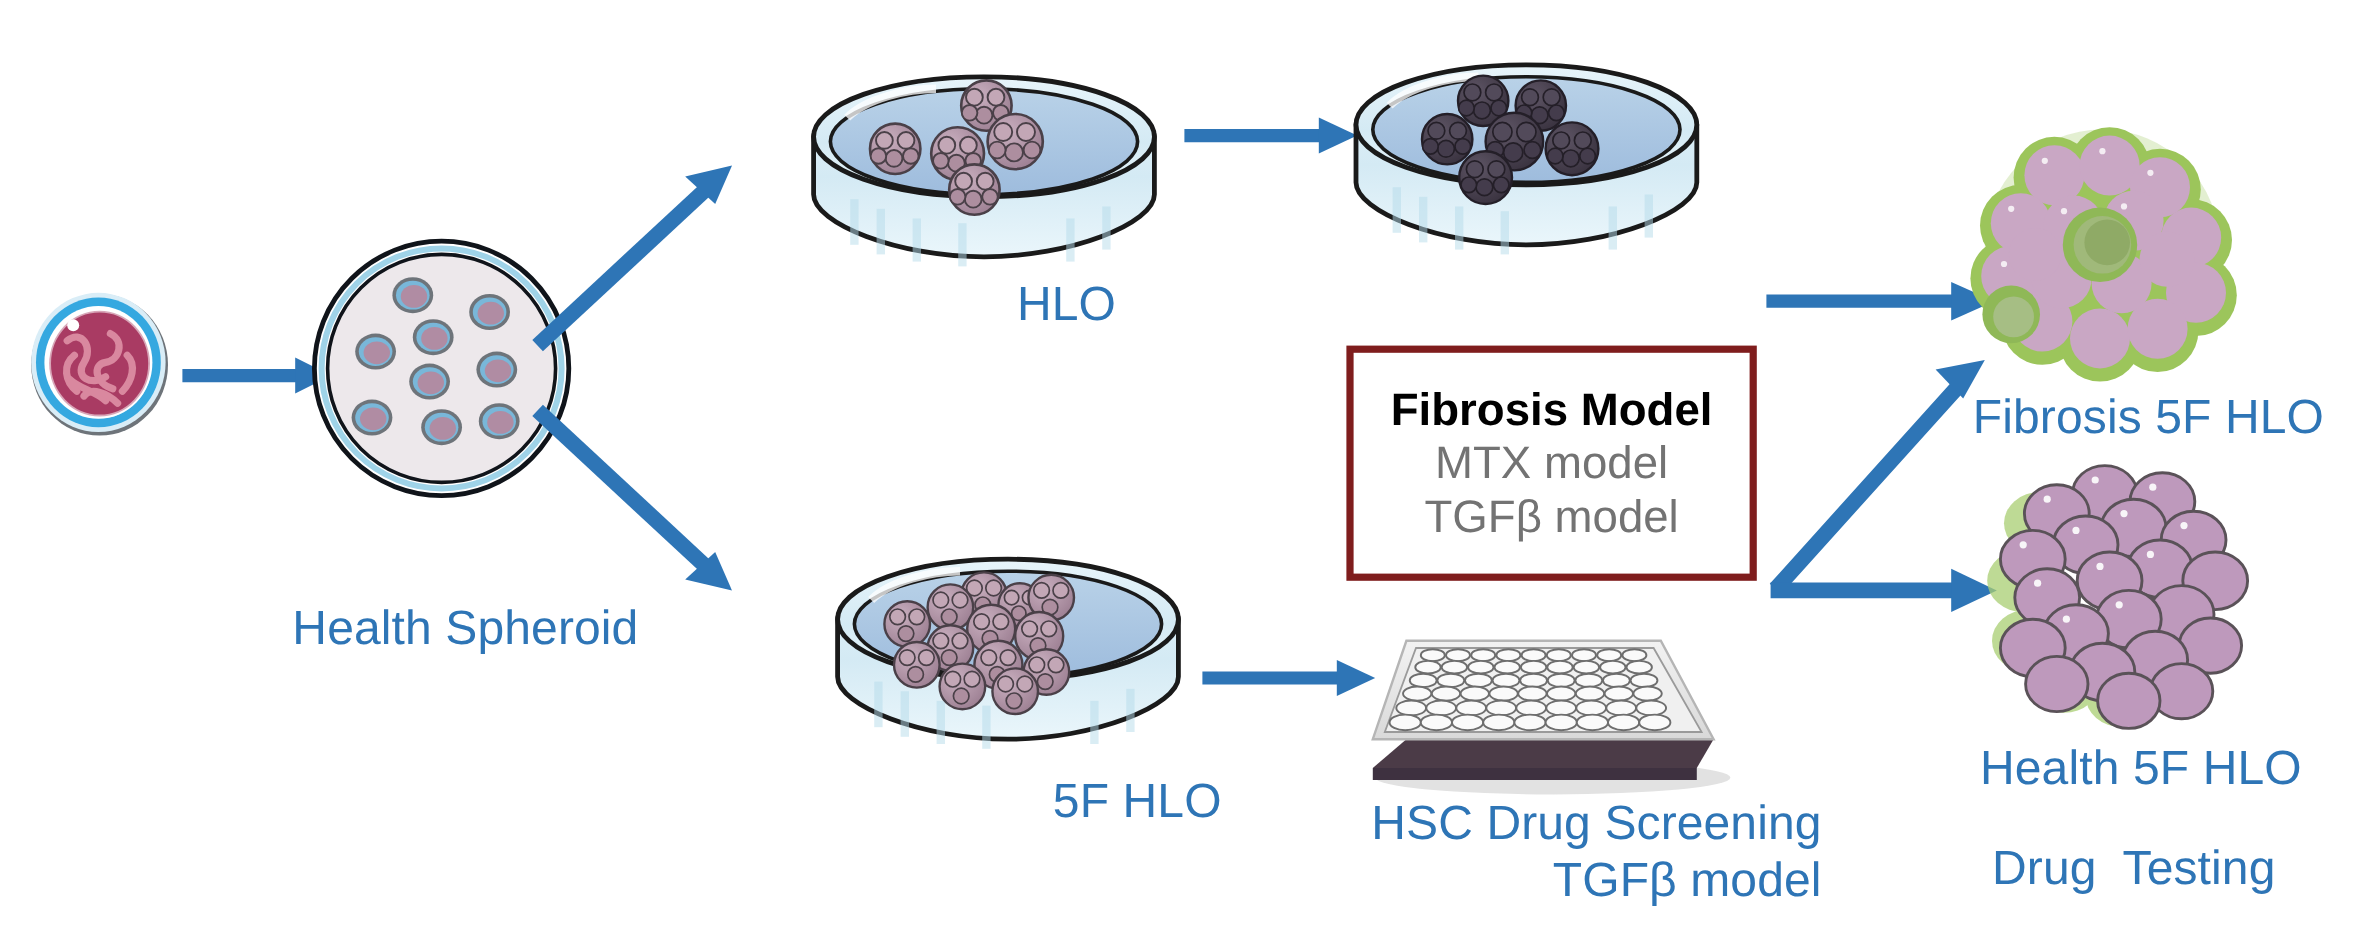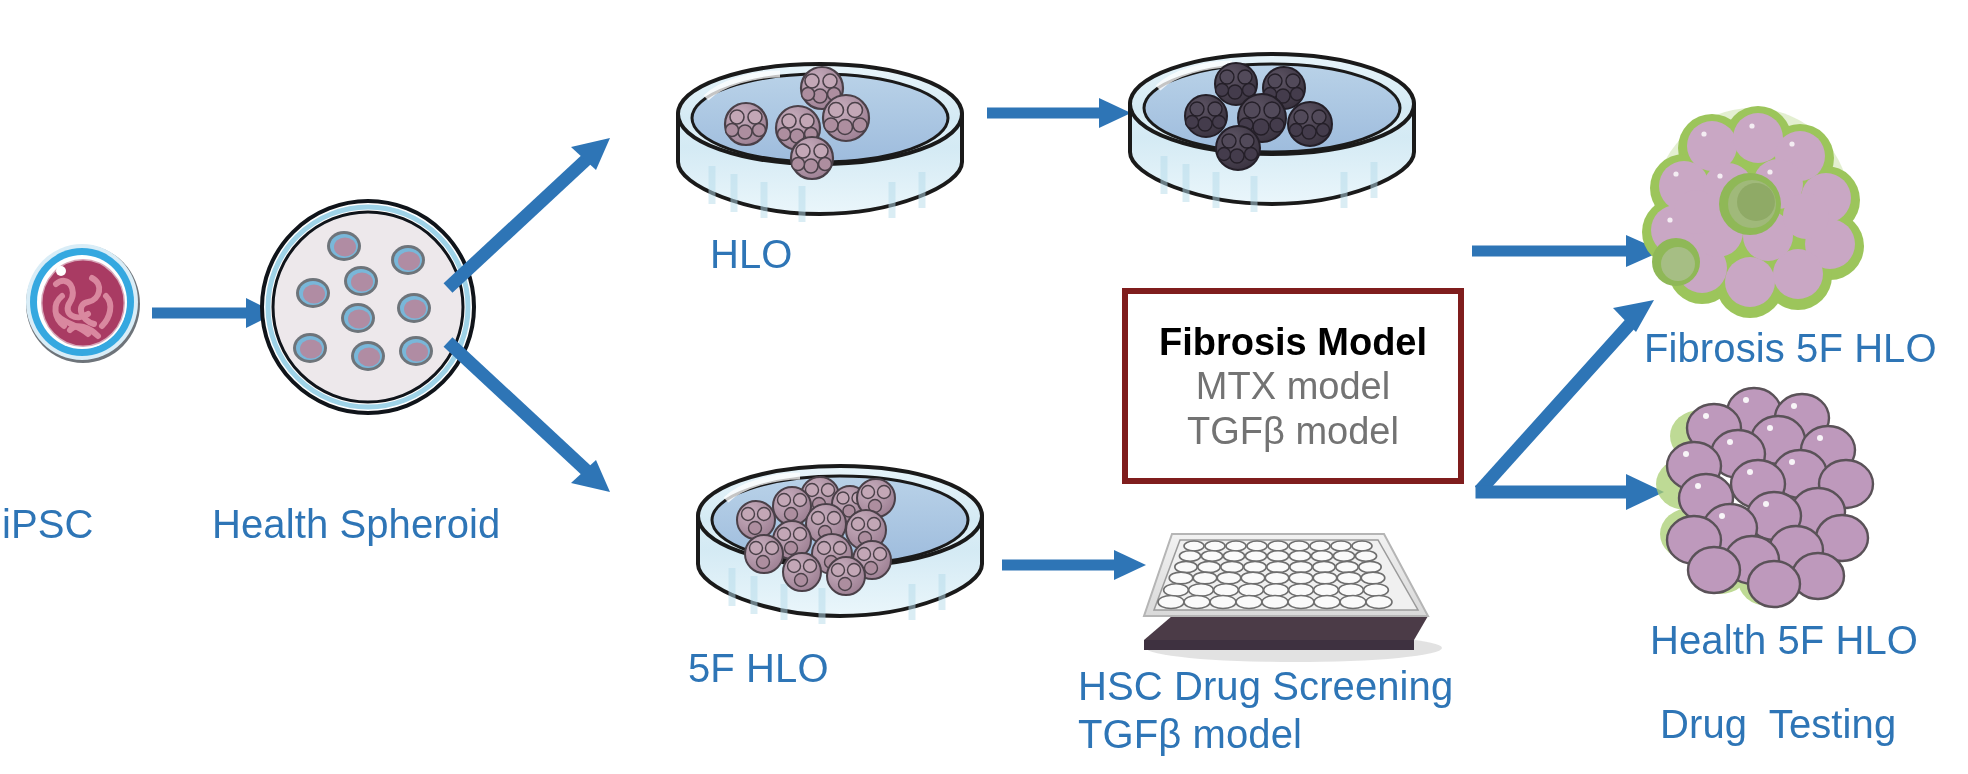--- a/index.html
+++ b/index.html
@@ -16,21 +16,21 @@
     overflow:hidden;
   }
   .lbl{
     position:absolute;
     color:#2E75B6;
     font-size:40px;
     line-height:1.12;
     white-space:pre;
     letter-spacing:.1px;
   }
-  .lbl.center{text-align:left;}
+  .lbl.center{text-align:right;}
 
   
   #fibrosis-box{
     position:absolute;
     left:1122px; top:288px;
     width:342px; height:196px;
     border:6px solid #7f1d1d;
     background:#ffffff;
     box-sizing:border-box;
     display:flex;
@@ -407,21 +407,21 @@
         </g>
       <g>
           <circle cx="166" cy="138" r="19" fill="url(#gOrg)" stroke="#4A4048" stroke-width="2"></circle>
          <circle cx="158" cy="132" r="6.5" fill="#C3A7B6" stroke="#4A4048" stroke-width="1.4"></circle>
          <circle cx="174" cy="132" r="6.5" fill="#C3A7B6" stroke="#4A4048" stroke-width="1.4"></circle>
          <circle cx="165" cy="146" r="6.5" fill="#AD8E9F" stroke="#4A4048" stroke-width="1.4"></circle>
         </g>
     </g>
   </svg>
 
-  <div class="lbl center" style="left:688px; top:646px; width:280px;">5F HLO</div>
+  <div class="lbl center" style="left:738px; top:646px; width:280px;">5F HLO</div>
 
   <svg class="art" style="left:1000px; top:540px;" width="150" height="50" viewBox="0 0 150 50">
     <path d="M2 25 L118 25" stroke="#2E75B6" stroke-width="11" fill="none"></path>
     <path d="M114 10 L146 25 L114 40 Z" fill="#2E75B6"></path>
   </svg>
 
   <svg class="art" style="left:1132px; top:520px;" width="320" height="150" viewBox="0 0 320 150">
     <ellipse cx="162" cy="128" rx="148" ry="14" fill="#BFBFBF" opacity=".45"></ellipse>
     <path d="M40 96 L12 120 L282 120 L296 96 Z" fill="#4B3B47"></path>
     <path d="M12 120 L12 130 L282 130 L282 120 Z" fill="#3E3140"></path>
@@ -623,16 +623,15 @@
           <circle cx="48" cy="98" r="3"></circle>
         <circle cx="116" cy="116" r="3"></circle>
           <circle cx="72" cy="128" r="3"></circle>
       </g>
     </g>
   </svg>
 
   <div class="lbl" style="left:1650px; top:618px; width:340px;">Health 5F HLO</div>
   <div class="lbl" style="left:1660px; top:702px; width:340px;">Drug  Testing</div>
 
-  <div class="lbl center" style="left:2px; top:502px; width:180px;">iPSC</div>
   <div class="lbl center" style="left:212px; top:502px; width:320px;">Health Spheroid</div>
 
 </div>
 
 </body></html>

